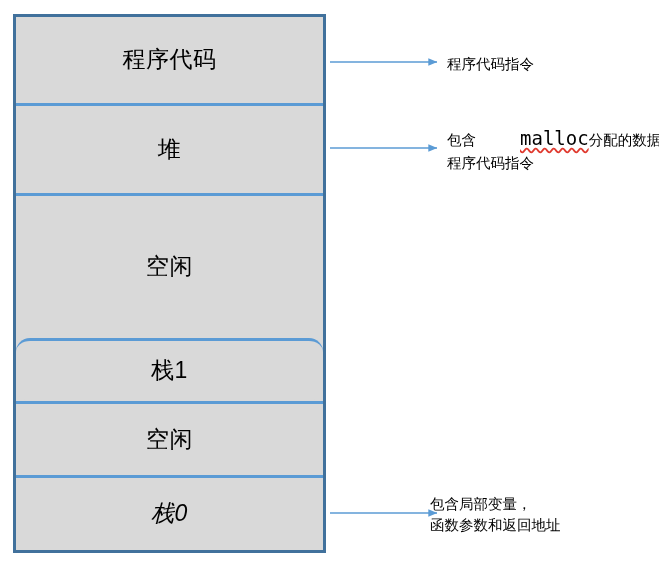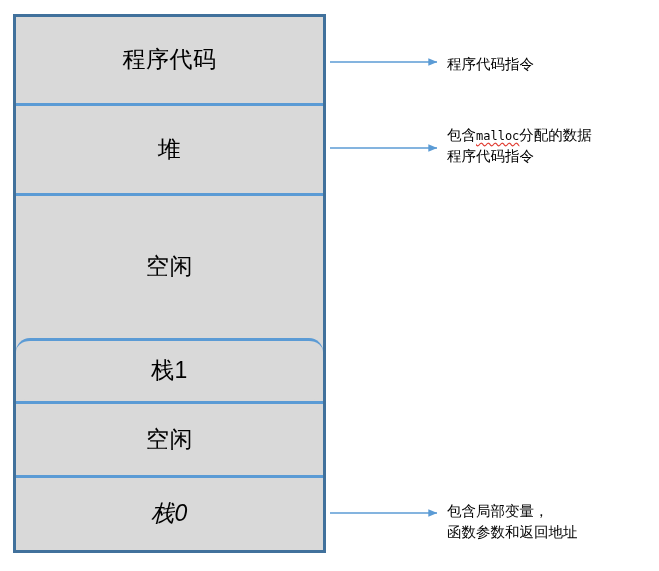--- a/index.html
+++ b/index.html
@@ -63,23 +63,24 @@
     font-size: 14.5px;
     color: #000000;
     line-height: 1.45;
     white-space: nowrap;
   }
   .annotation .ann-line {
     display: block;
   }
   .mono-term {
     font-family: "DejaVu Sans Mono", "Liberation Mono", monospace;
-    font-size: 12px;
+    font-size: 19px;
     text-decoration: underline wavy #E03A2F;
     text-underline-offset: 2px;
+    margin-left: 44px;
   }
 
   
   #connectors {
     position: absolute;
     left: 0;
     top: 0;
     width: 659px;
     height: 571px;
     pointer-events: none;
@@ -131,18 +132,18 @@
 
   <div class="annotation" style="left:447px; top:54px;">
     <span class="ann-line">程序代码指令</span>
   </div>
 
   <div class="annotation" style="left:447px; top:125px;">
     <span class="ann-line"><span>包含</span><span class="mono-term">malloc</span><span>分配的数据</span></span>
     <span class="ann-line">程序代码指令</span>
   </div>
 
-  <div class="annotation" style="left:447px; top:494px;margin-top:7px;">
+  <div class="annotation" style="left:430px; top:494px;">
     <span class="ann-line">包含局部变量，</span>
     <span class="ann-line">函数参数和返回地址</span>
   </div>
 
 </div>
 
 </body></html>

